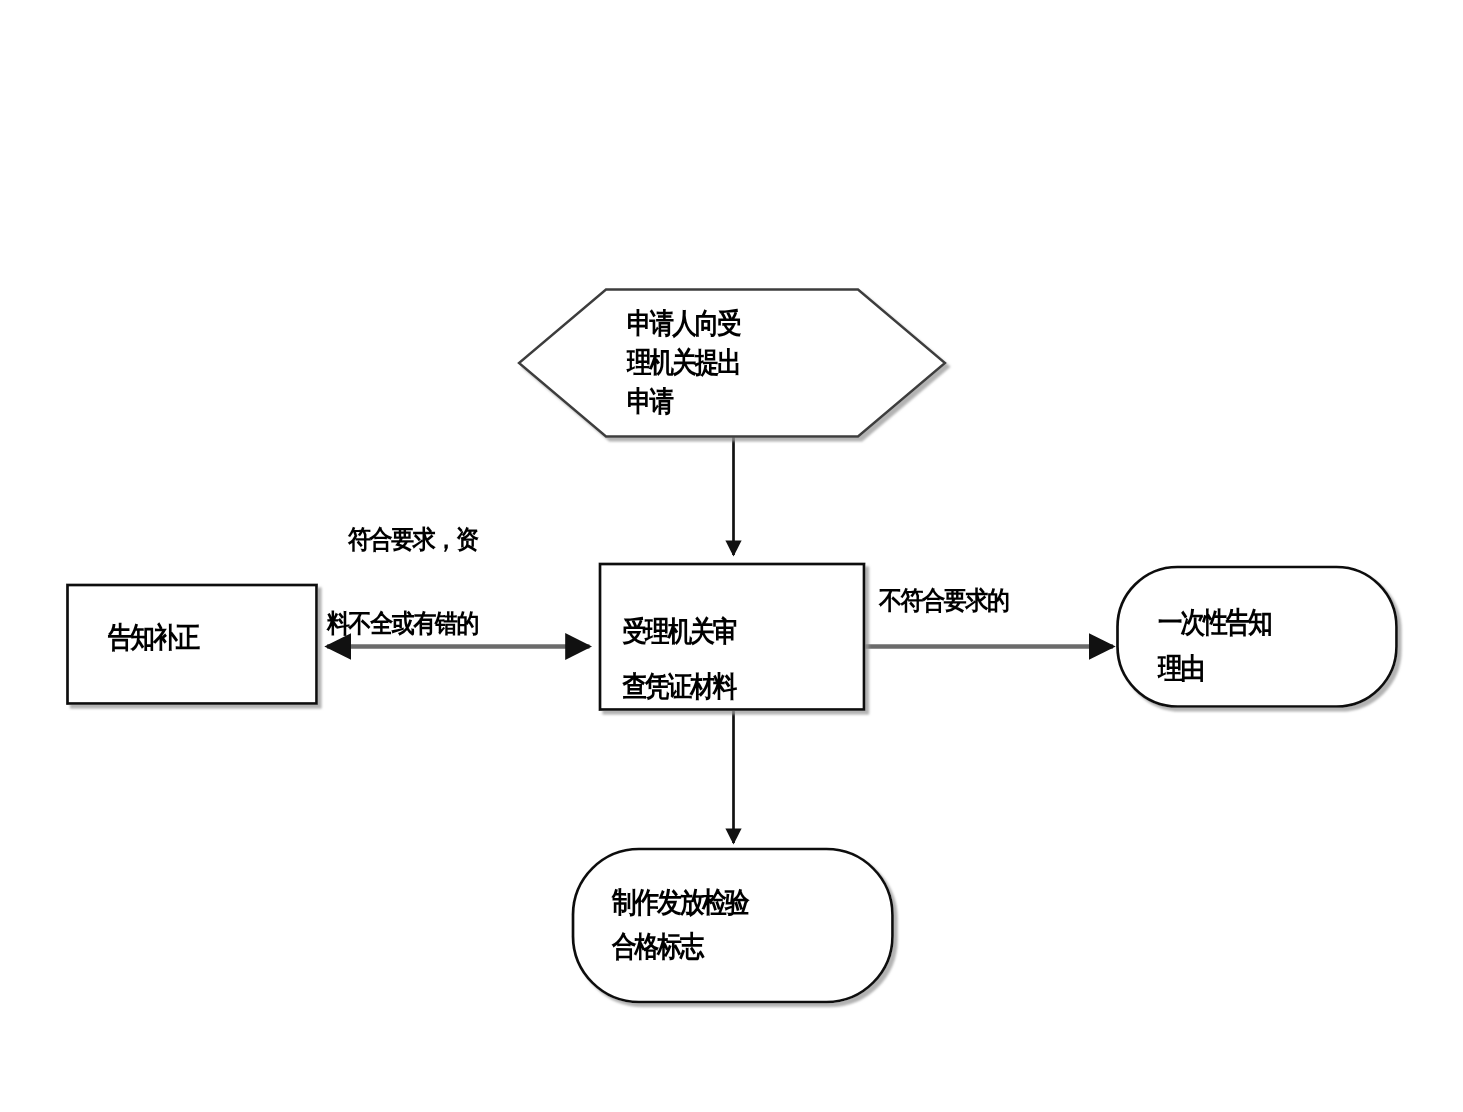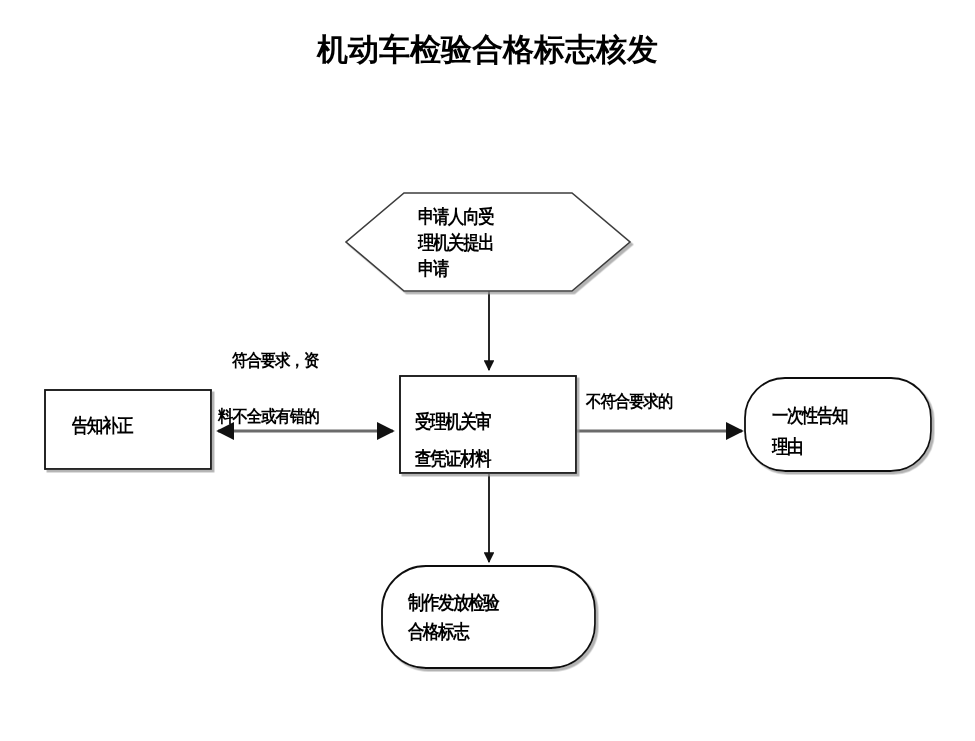--- a/index.html
+++ b/index.html
@@ -124,21 +124,20 @@
   .edge-label-right {
     left: 586px;
     top: 390px;
   }
 </style>
 </head>
 <body>
 
 <div id="canvas">
 
-  <div class="page-title">机动车检验合格标志核发</div>
 
   <svg id="flow-svg" viewBox="0 0 975 741" xmlns="http://www.w3.org/2000/svg">
 
     <defs>
       <marker id="arrow-solid" viewBox="0 0 10 10" refX="9" refY="5" markerWidth="6" markerHeight="6" orient="auto-start-reverse">
         <path d="M 0 0 L 10 5 L 0 10 z" fill="#111111"></path>
       </marker>
       <marker id="arrow-solid-start" viewBox="0 0 10 10" refX="9" refY="5" markerWidth="6" markerHeight="6" orient="auto-start-reverse">
         <path d="M 0 0 L 10 5 L 0 10 z" fill="#111111"></path>
       </marker>

